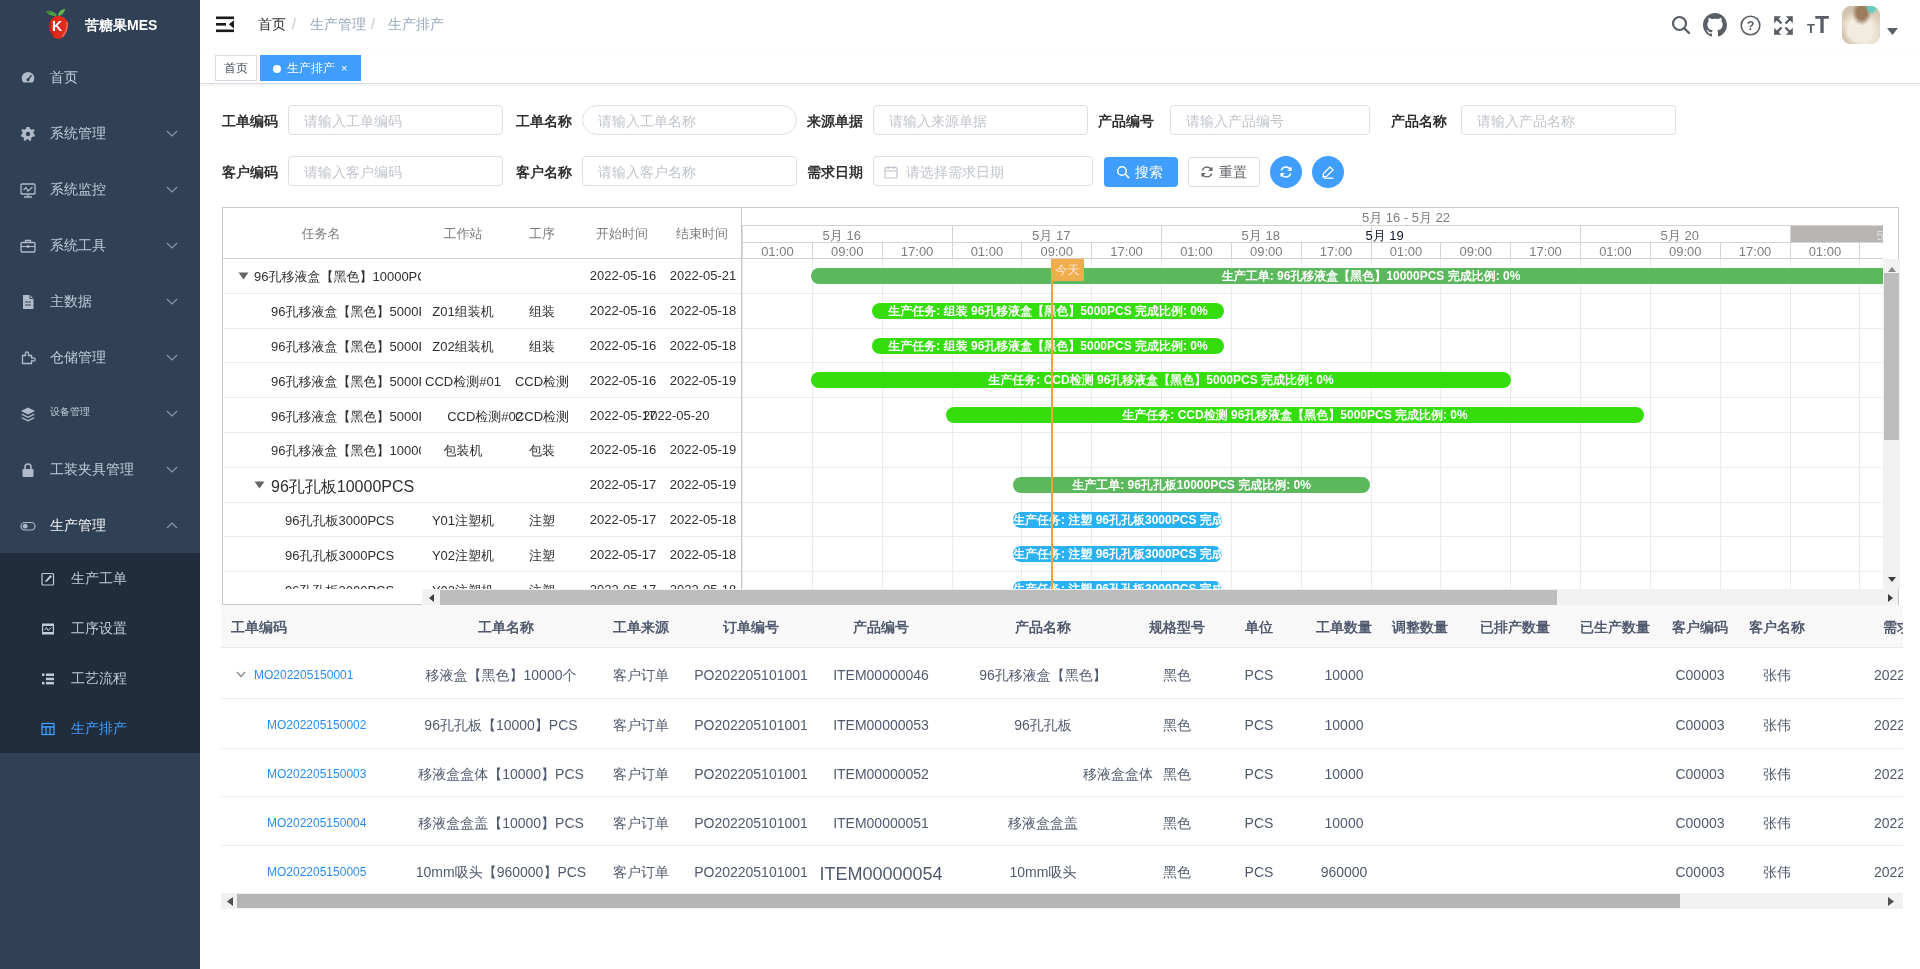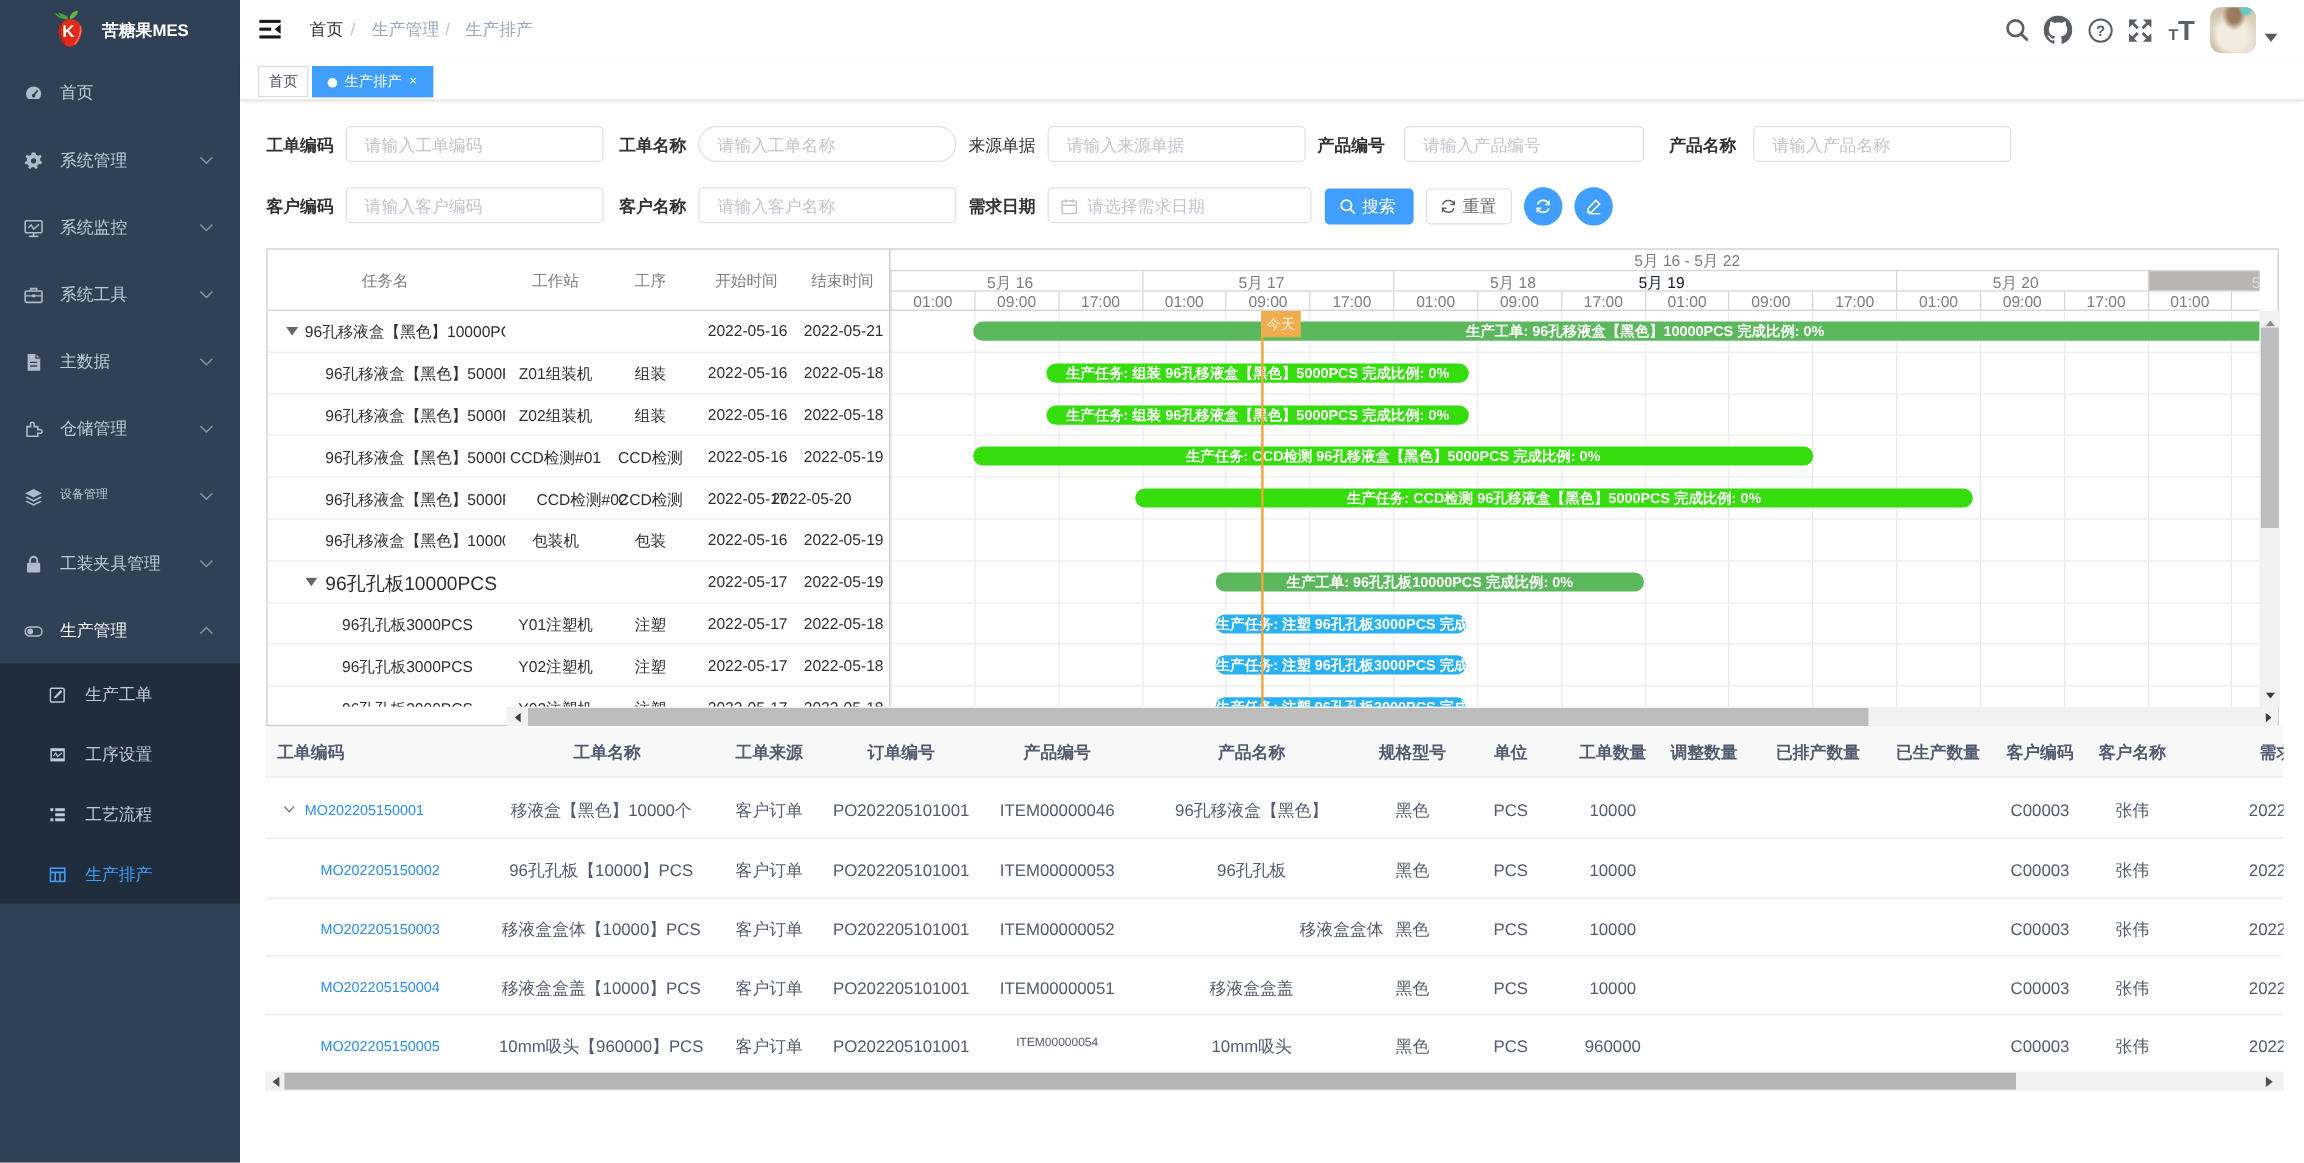--- a/index.html
+++ b/index.html
@@ -197,21 +197,21 @@
 <span style="position:absolute;left:80px;top:0px;font-size:11px">×</span>
   </div>
 <div class="abs" style="left:222px;top:113px;font-size:14px;font-weight:bold;color:#303133">工单编码</div>
 <div class="abs" style="left:288px;top:105px;width:215px;height:30px;border:1px solid #dcdfe6;border-radius:4px;background:#fff">
     <div style="position:absolute;left:15px;top:7px;font-size:14px;color:#c0c4cc">请输入工单编码</div>
   </div>
 <div class="abs" style="left:516px;top:113px;font-size:14px;font-weight:bold;color:#303133">工单名称</div>
 <div class="abs" style="left:582px;top:105px;width:215px;height:30px;border:1px solid #dcdfe6;border-radius:15px;background:#fff">
     <div style="position:absolute;left:15px;top:7px;font-size:14px;color:#c0c4cc">请输入工单名称</div>
   </div>
-<div class="abs" style="left:807px;top:113px;font-size:14px;font-weight:normal;color:#303133">来源单据</div>
+<div class="abs" style="left:807px;top:113px;font-size:14px;font-weight:bold;color:#303133">来源单据</div>
 <div class="abs" style="left:873px;top:105px;width:215px;height:30px;border:1px solid #dcdfe6;border-radius:4px;background:#fff">
     <div style="position:absolute;left:15px;top:7px;font-size:14px;color:#c0c4cc">请输入来源单据</div>
   </div>
 <div class="abs" style="left:1098px;top:113px;font-size:14px;font-weight:bold;color:#303133">产品编号</div>
 <div class="abs" style="left:1170px;top:105px;width:200px;height:30px;border:1px solid #dcdfe6;border-radius:4px;background:#fff">
     <div style="position:absolute;left:15px;top:7px;font-size:14px;color:#c0c4cc">请输入产品编号</div>
   </div>
 <div class="abs" style="left:1391px;top:113px;font-size:14px;font-weight:bold;color:#303133">产品名称</div>
 <div class="abs" style="left:1461px;top:105px;width:215px;height:30px;border:1px solid #dcdfe6;border-radius:4px;background:#fff">
     <div style="position:absolute;left:15px;top:7px;font-size:14px;color:#c0c4cc">请输入产品名称</div>
@@ -476,21 +476,21 @@
 <div class="abs" style="left:928px;top:209.8px;width:220px;text-align:center;font-size:14px;color:#515a6e">PCS</div>
 <div class="abs" style="left:1013px;top:209.8px;width:220px;text-align:center;font-size:14px;color:#515a6e">10000</div>
 <div class="abs" style="left:1369px;top:209.8px;width:220px;text-align:center;font-size:14px;color:#515a6e">C00003</div>
 <div class="abs" style="left:1446px;top:209.8px;width:220px;text-align:center;font-size:14px;color:#515a6e">张伟</div>
 <div class="abs" style="left:1653px;top:209.8px;font-size:14px;color:#515a6e;white-space:nowrap">2022-05-21 00:00:00</div>
 <div class="abs" style="left:0;top:289.1px;width:1682px;height:1px;background:#e8eaec"></div>
 <div class="abs" style="left:46px;top:259.6px;font-size:12px;color:#2d8cf0">MO202205150005</div>
 <div class="abs" style="left:170px;top:258.6px;width:220px;text-align:center;font-size:14px;color:#515a6e">10mm吸头【960000】PCS</div>
 <div class="abs" style="left:310px;top:258.6px;width:220px;text-align:center;font-size:14px;color:#515a6e">客户订单</div>
 <div class="abs" style="left:420px;top:258.6px;width:220px;text-align:center;font-size:14px;color:#515a6e">PO202205101001</div>
-<div class="abs" style="left:550px;top:258.6px;width:220px;text-align:center;font-size:10px;color:#515a6e">ITEM00000054</div>
+<div class="abs" style="left:550px;top:258.6px;width:220px;text-align:center;font-size:18px;color:#515a6e">ITEM00000054</div>
 <div class="abs" style="left:712px;top:258.6px;width:220px;text-align:center;font-size:14px;color:#515a6e">10mm吸头</div>
 <div class="abs" style="left:846px;top:258.6px;width:220px;text-align:center;font-size:14px;color:#515a6e">黑色</div>
 <div class="abs" style="left:928px;top:258.6px;width:220px;text-align:center;font-size:14px;color:#515a6e">PCS</div>
 <div class="abs" style="left:1013px;top:258.6px;width:220px;text-align:center;font-size:14px;color:#515a6e">960000</div>
 <div class="abs" style="left:1369px;top:258.6px;width:220px;text-align:center;font-size:14px;color:#515a6e">C00003</div>
 <div class="abs" style="left:1446px;top:258.6px;width:220px;text-align:center;font-size:14px;color:#515a6e">张伟</div>
 <div class="abs" style="left:1653px;top:258.6px;font-size:14px;color:#515a6e;white-space:nowrap">2022-05-21 00:00:00</div>
 </div>
 <div class="abs" style="left:221px;top:893px;width:1682px;height:16px;background:#f1f1f1"></div>
 <svg class="abs" style="left:227px;top:897px" width="6" height="9" viewBox="0 0 6 9">

